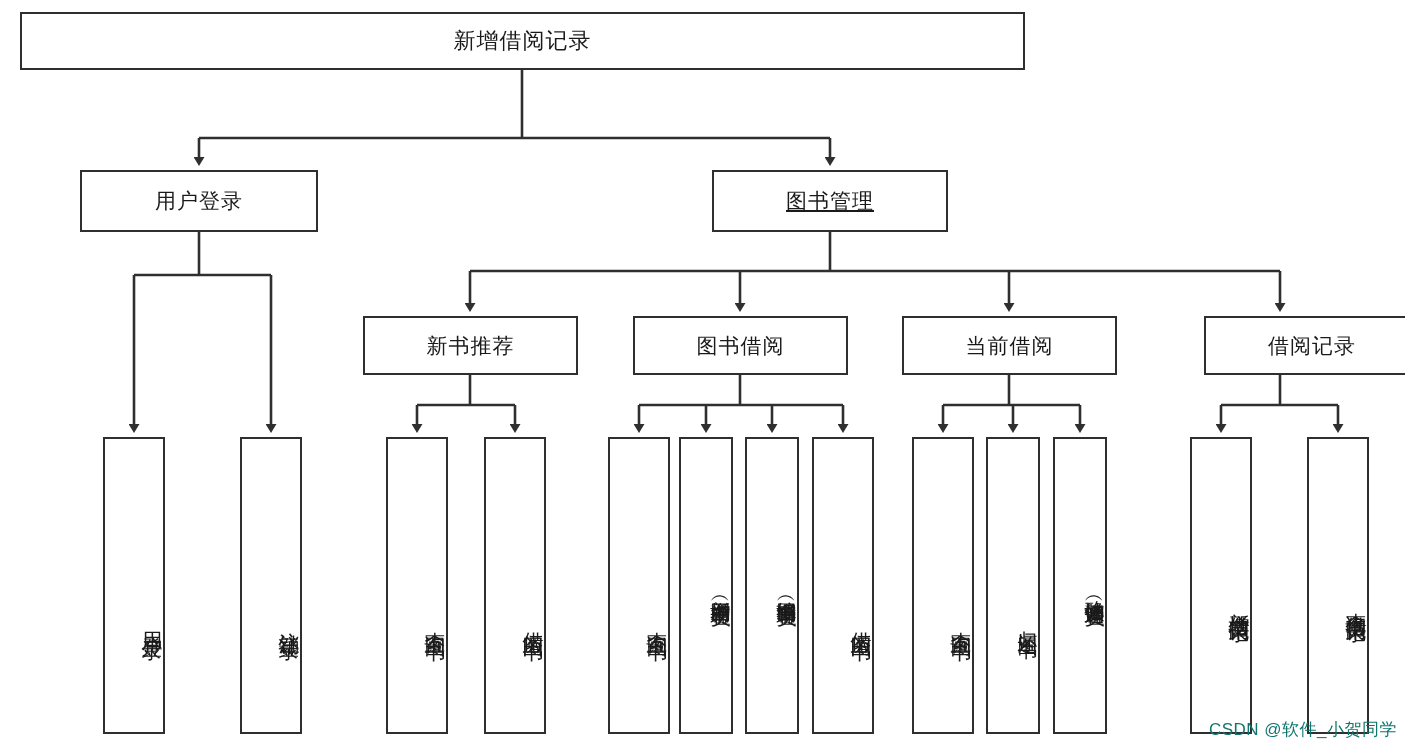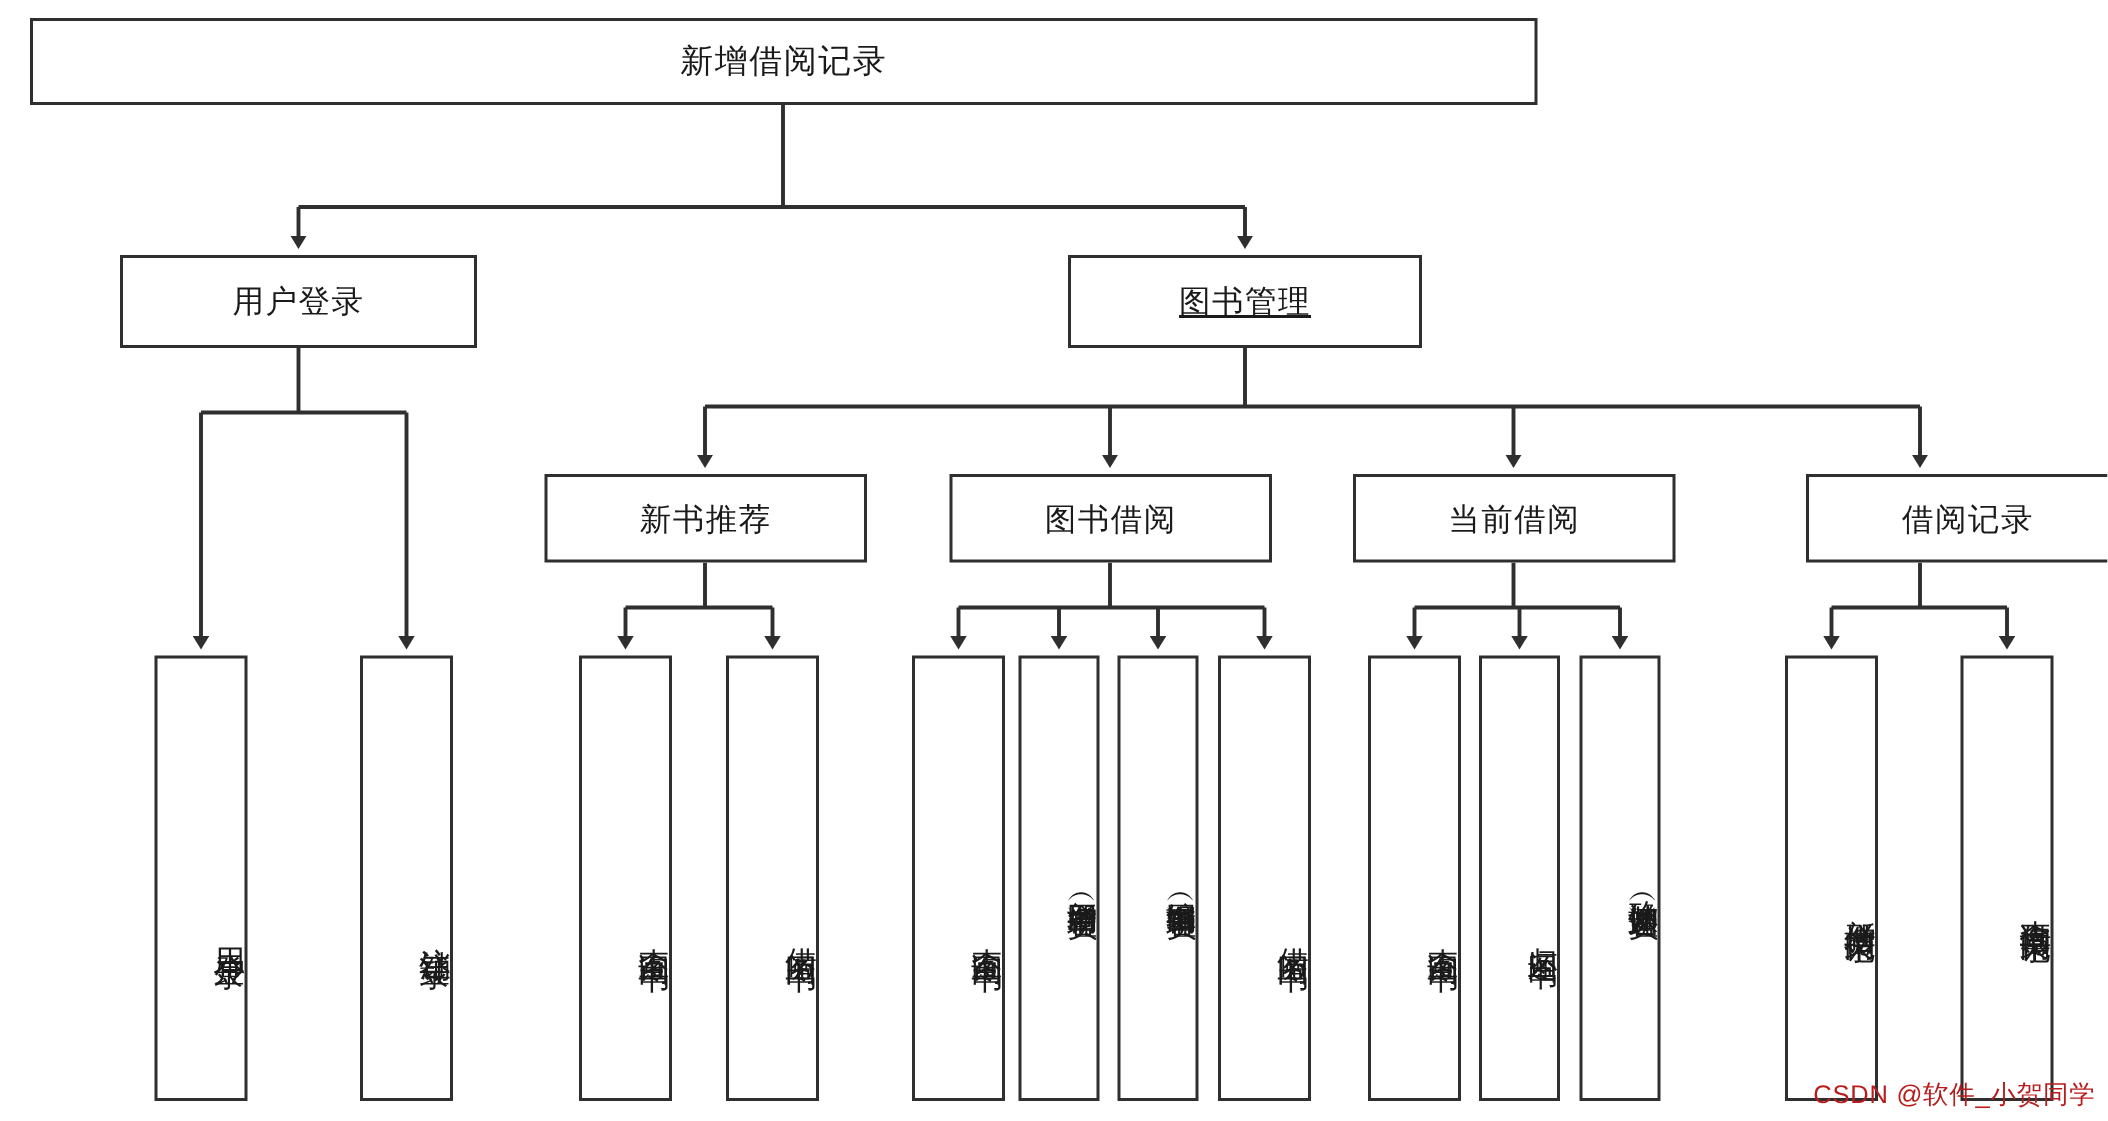--- a/index.html
+++ b/index.html
@@ -55,21 +55,21 @@
     display: block;
   }
   .node.root {
     font-size: 22px;
   }
   #watermark {
     position: absolute;
     right: 8px;
     bottom: 6px;
     font-size: 17px;
-    color: #b91c1c;
+    color: #0f766e;
     letter-spacing: 0.5px;
     white-space: nowrap;
   }
 </style>
 </head>
 <body>
 
 <div id="canvas">
 
   <svg id="edge-layer" viewBox="0 0 1405 747" width="1405" height="747" xmlns="http://www.w3.org/2000/svg">

